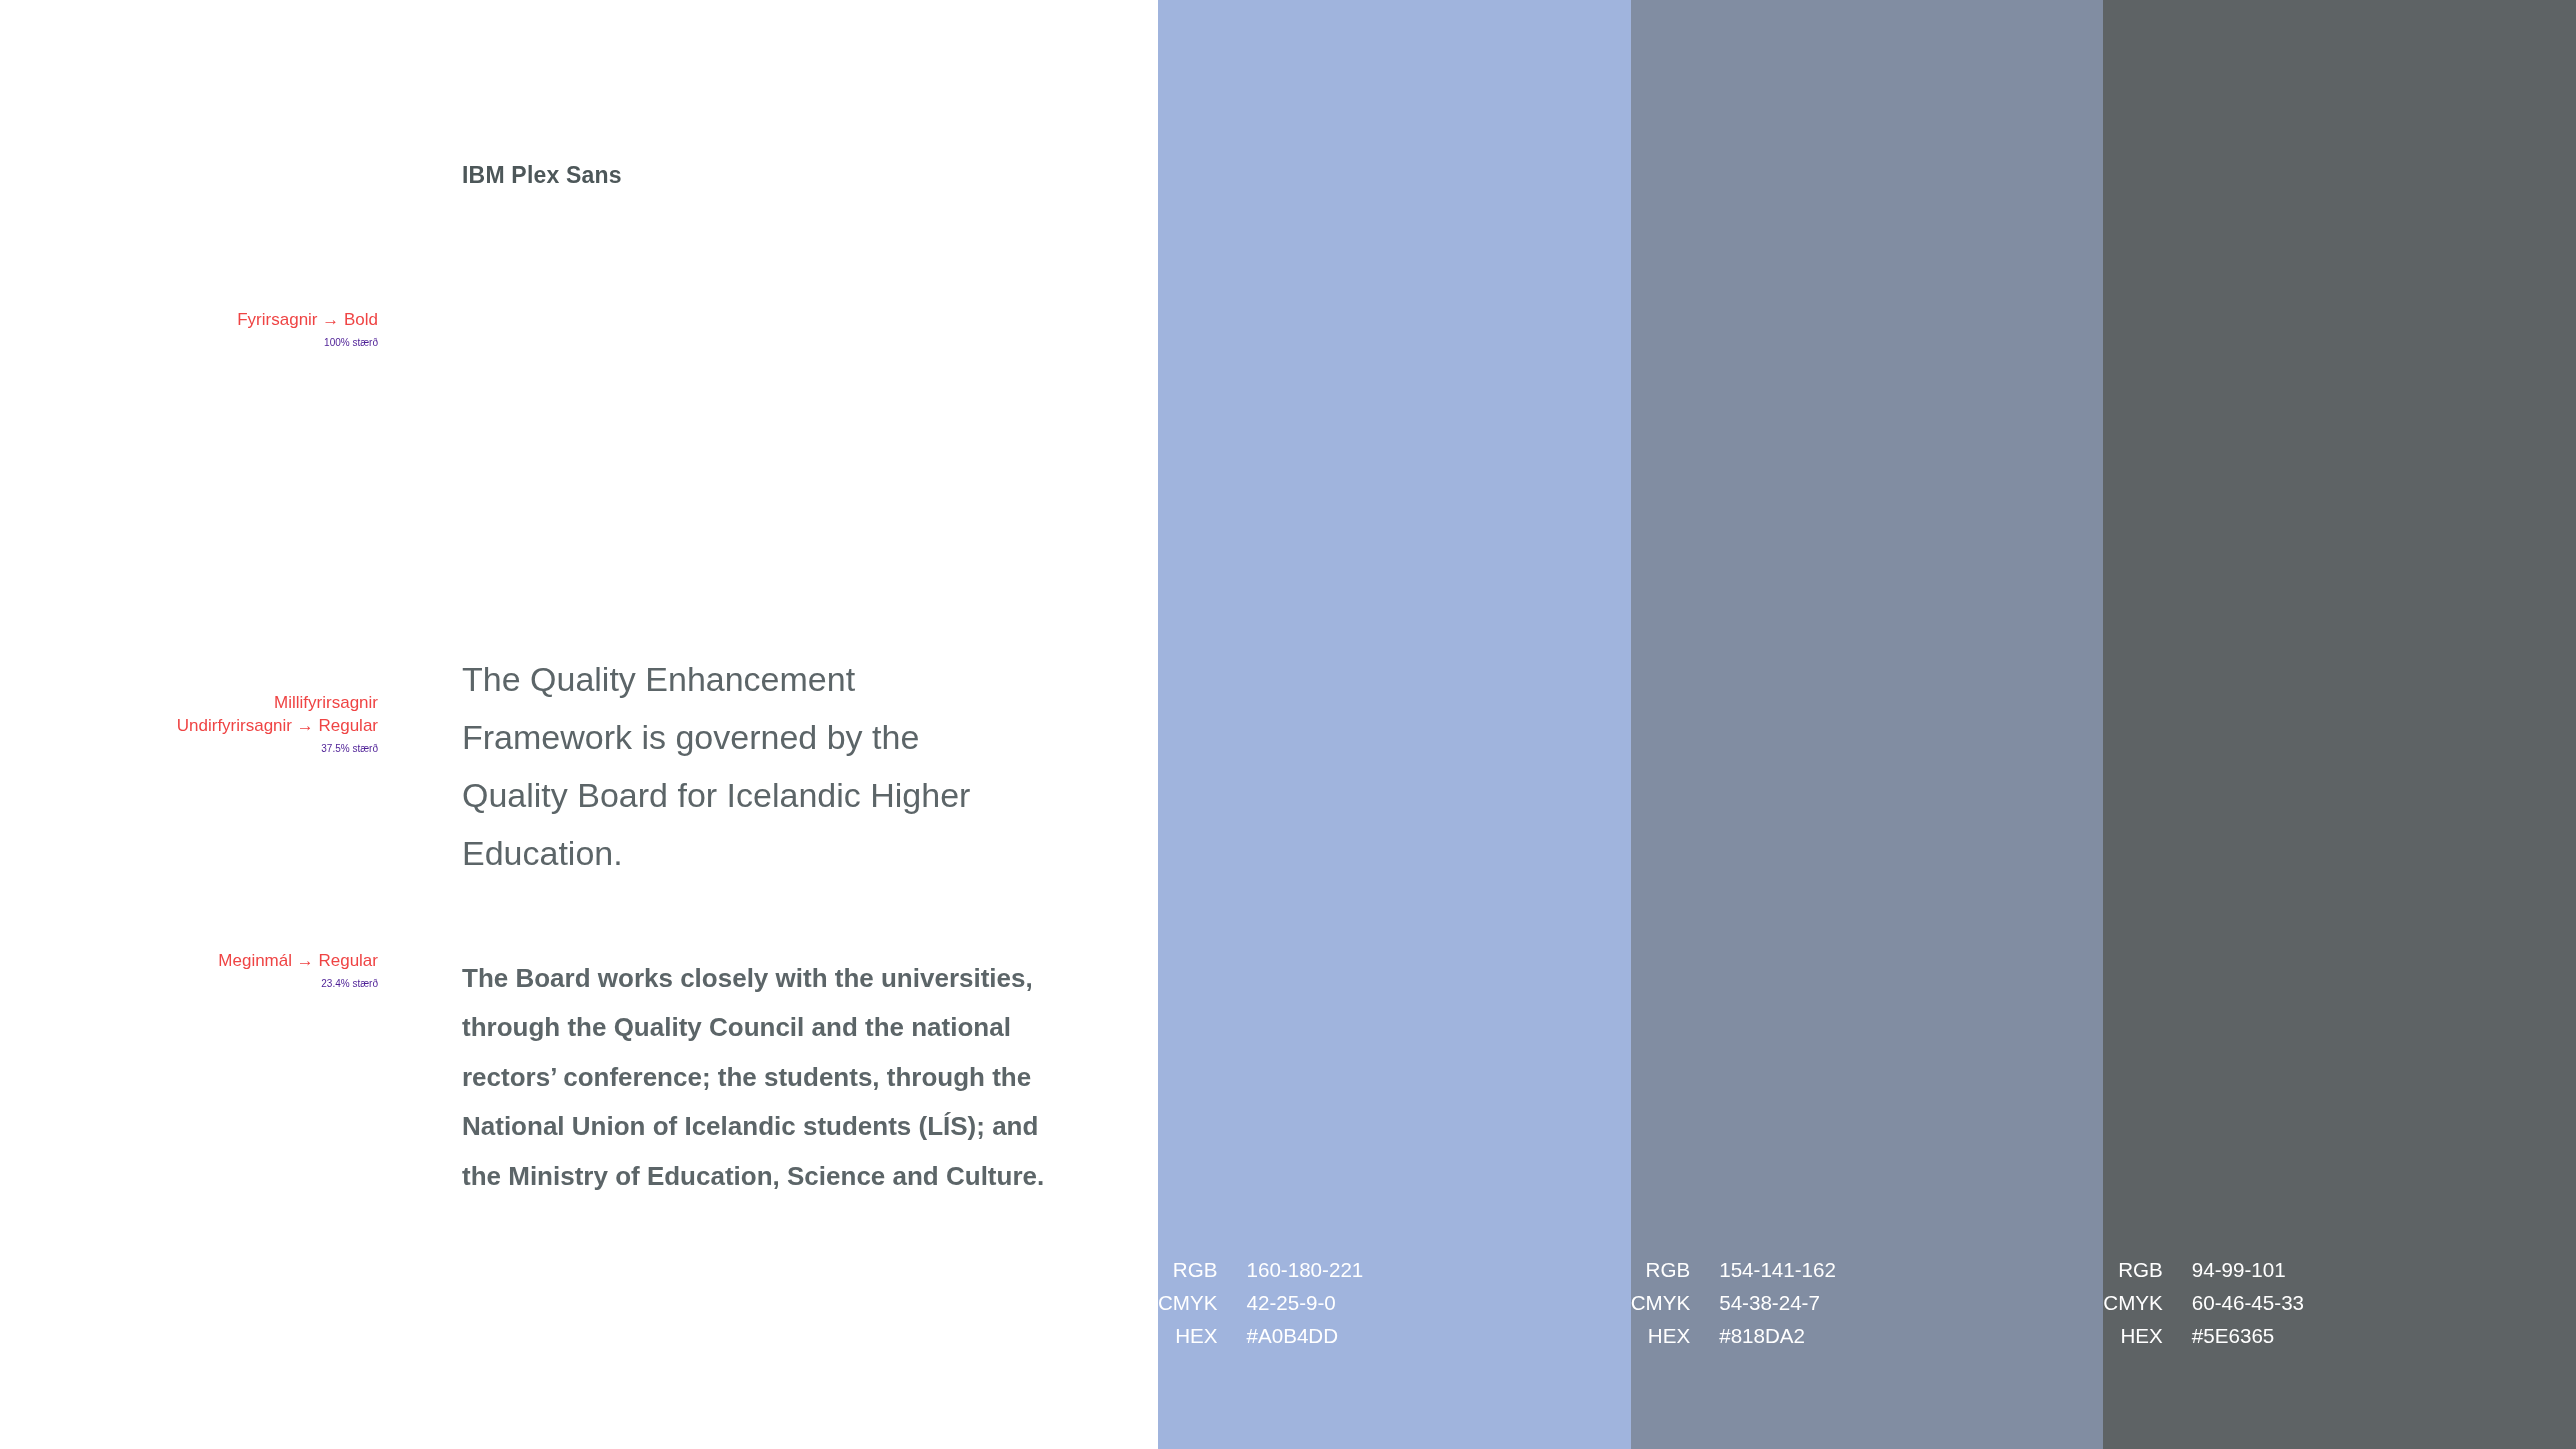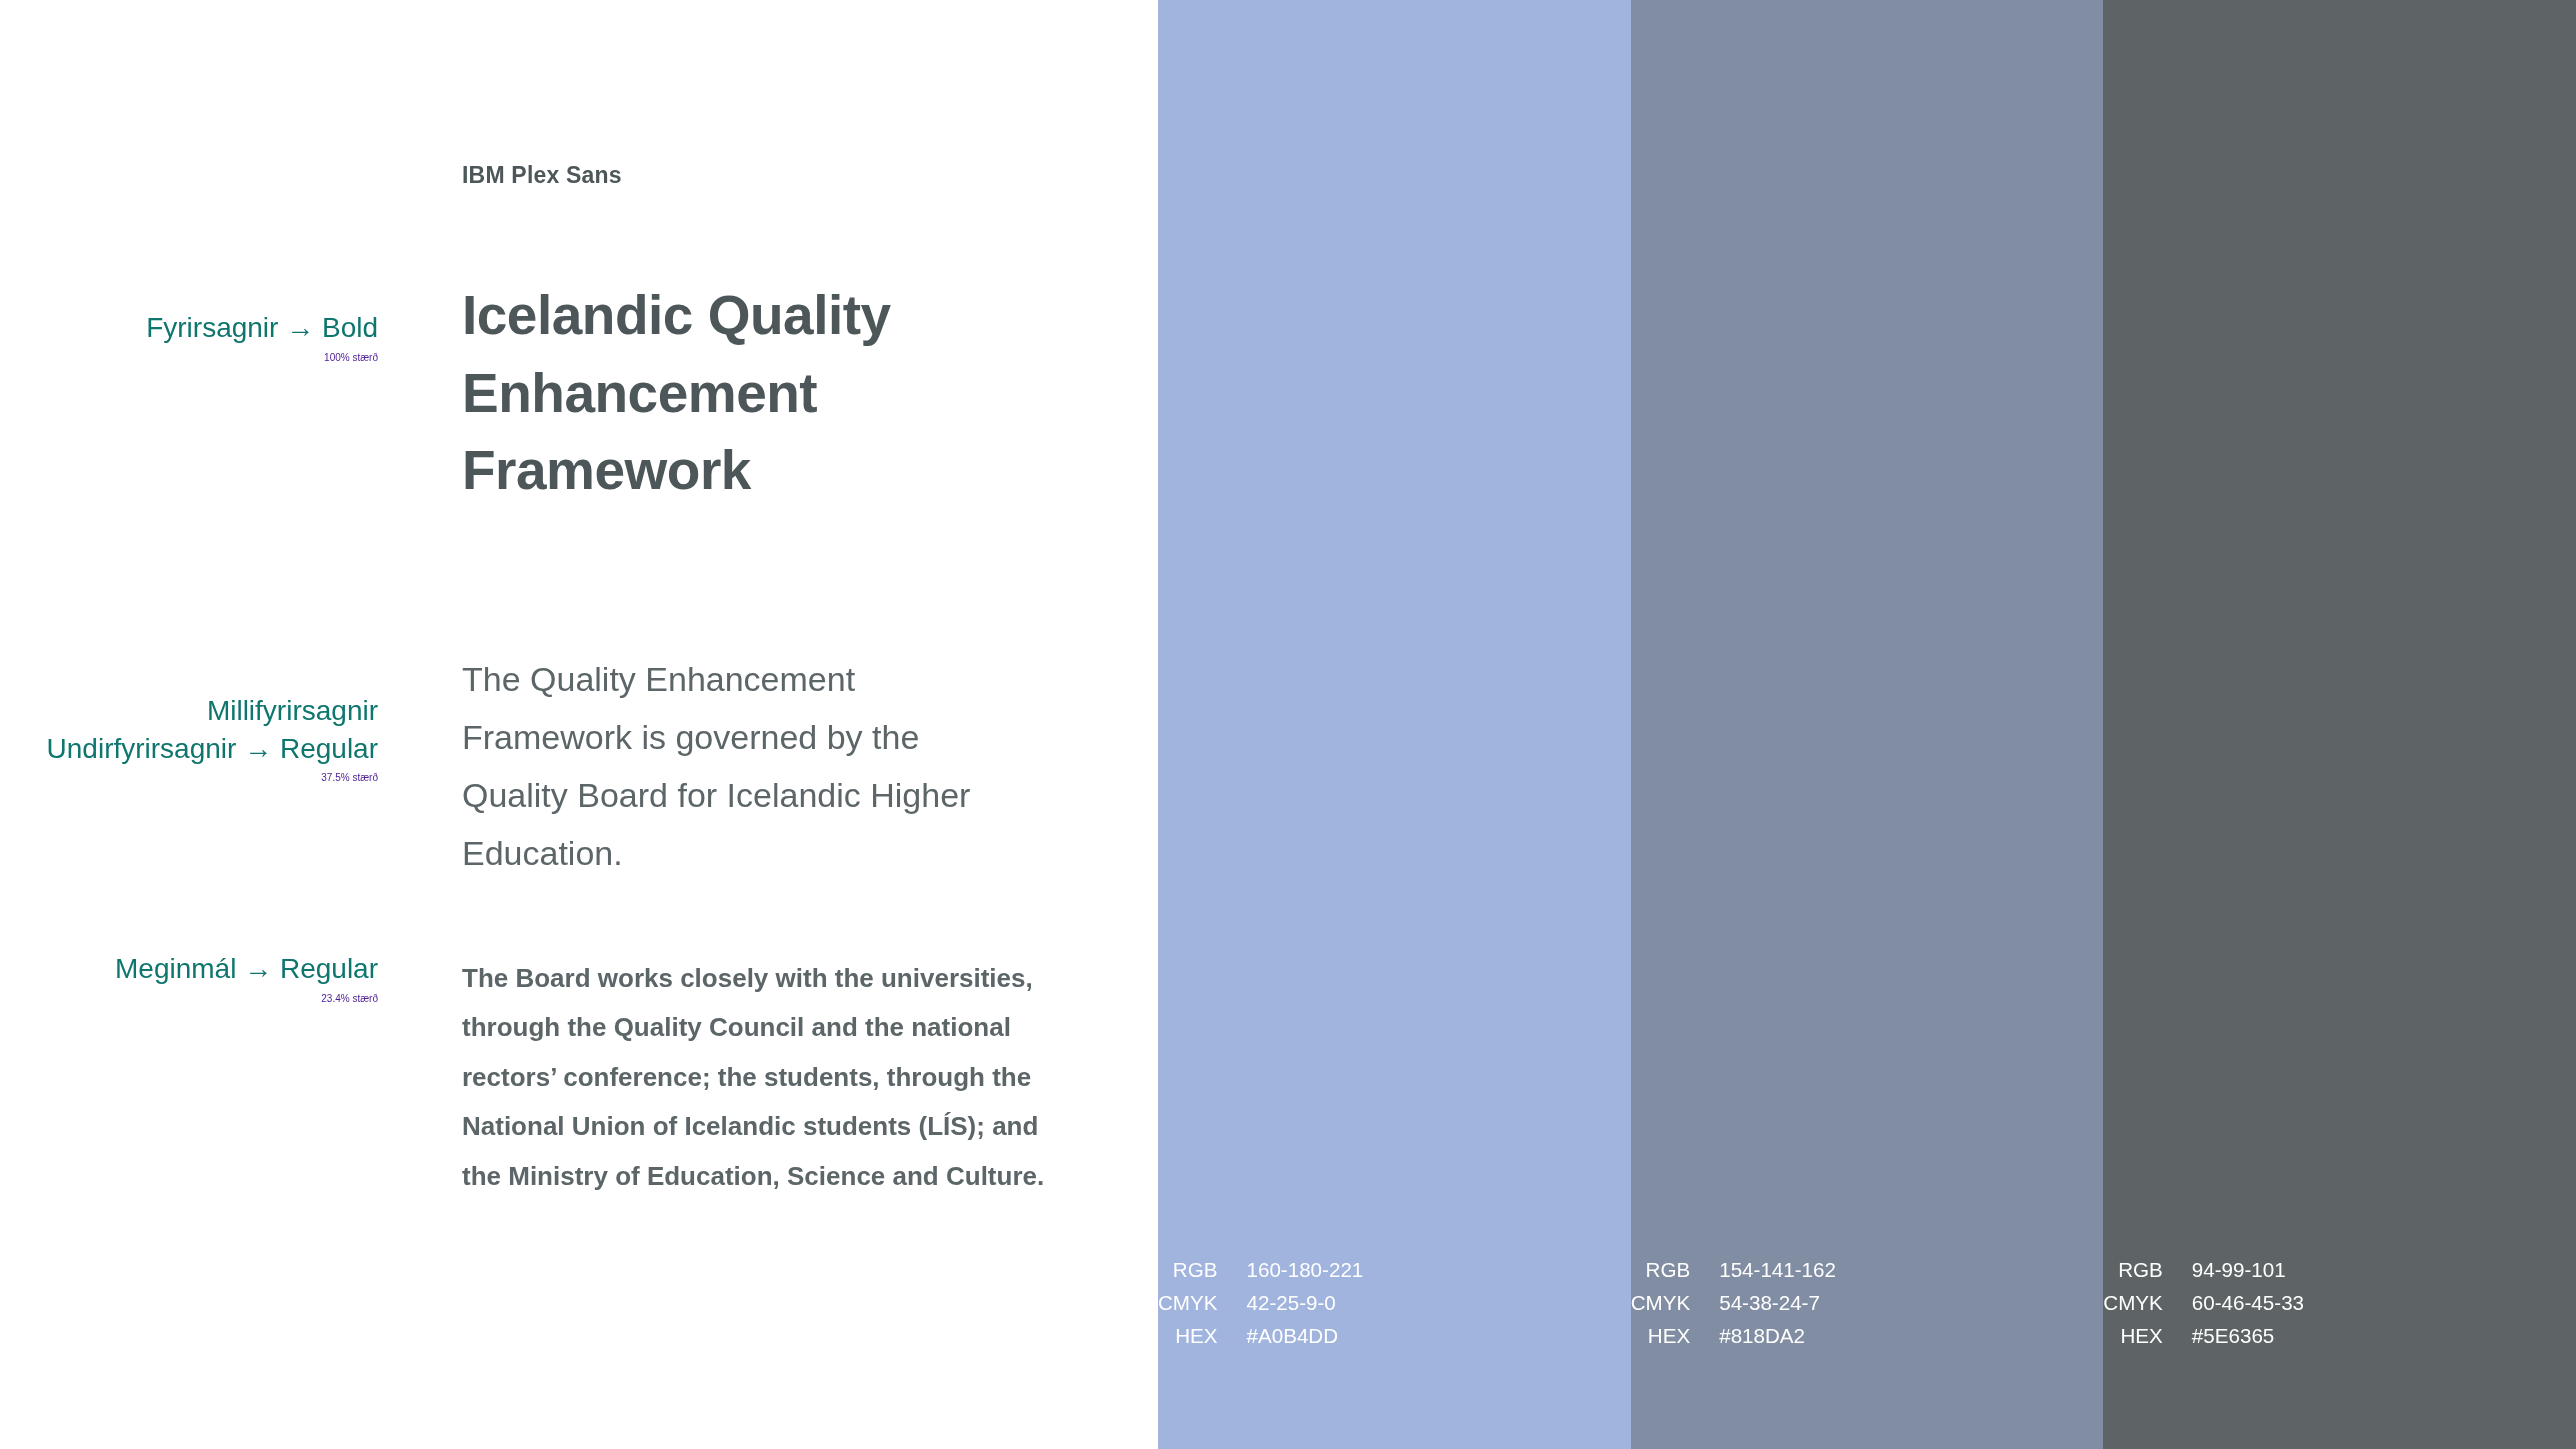--- a/index.html
+++ b/index.html
@@ -43,24 +43,24 @@
 
   
   .label-col {
     position: absolute;
     width: 349px;
     left: 29px;
     text-align: right;
     color: #6b7376;
   }
   .label-main {
-    font-size: 28px;
+    font-size: 17px;
     font-weight: 400;
     line-height: 1.34;
-    color: #0f766e;
+    color: #ef4444;
     white-space: pre-line;
   }
   .label-sub {
     margin-top: 5.4px;
     font-size: 10px;
     font-weight: 400;
     color: #4c1d95;
   }
 
   .label-heading   { top: 309px; }
@@ -158,21 +158,20 @@
       <div class="label-main">Millifyrirsagnir
 Undirfyrirsagnir → Regular</div>
       <div class="label-sub">37.5% stærð</div>
     </div>
 
     <div class="label-col label-body">
       <div class="label-main">Meginmál → Regular</div>
       <div class="label-sub">23.4% stærð</div>
     </div>
 
-    <div class="spec-col spec-heading">Icelandic Quality Enhancement Framework</div>
 
     <div class="spec-col spec-subhead">The Quality Enhancement Framework is governed by the Quality Board for Icelandic Higher Education.</div>
 
     <div class="spec-col spec-body">The Board works closely with the universities, through the Quality Council and the national rectors’ conference; the students, through the National Union of Icelandic students (LÍS); and the Ministry of Education, Science and Culture.</div>
 
   </div>
 
   <div class="swatches">
 
     <div class="swatch" style="background: rgb(160, 180, 221);">

